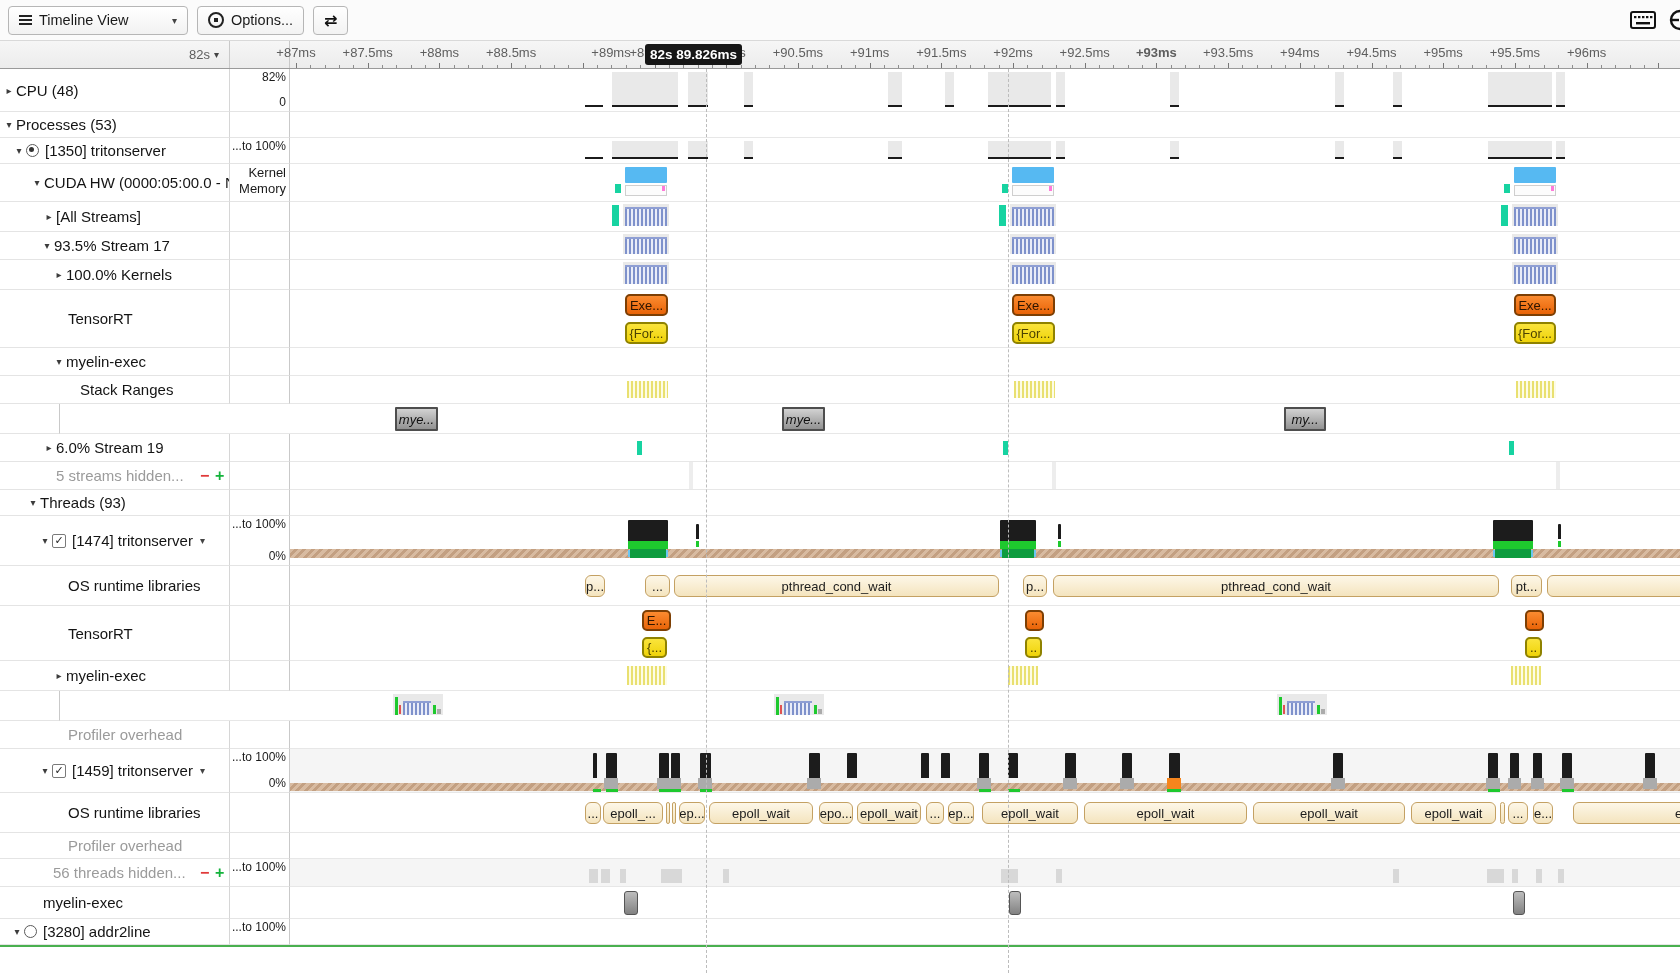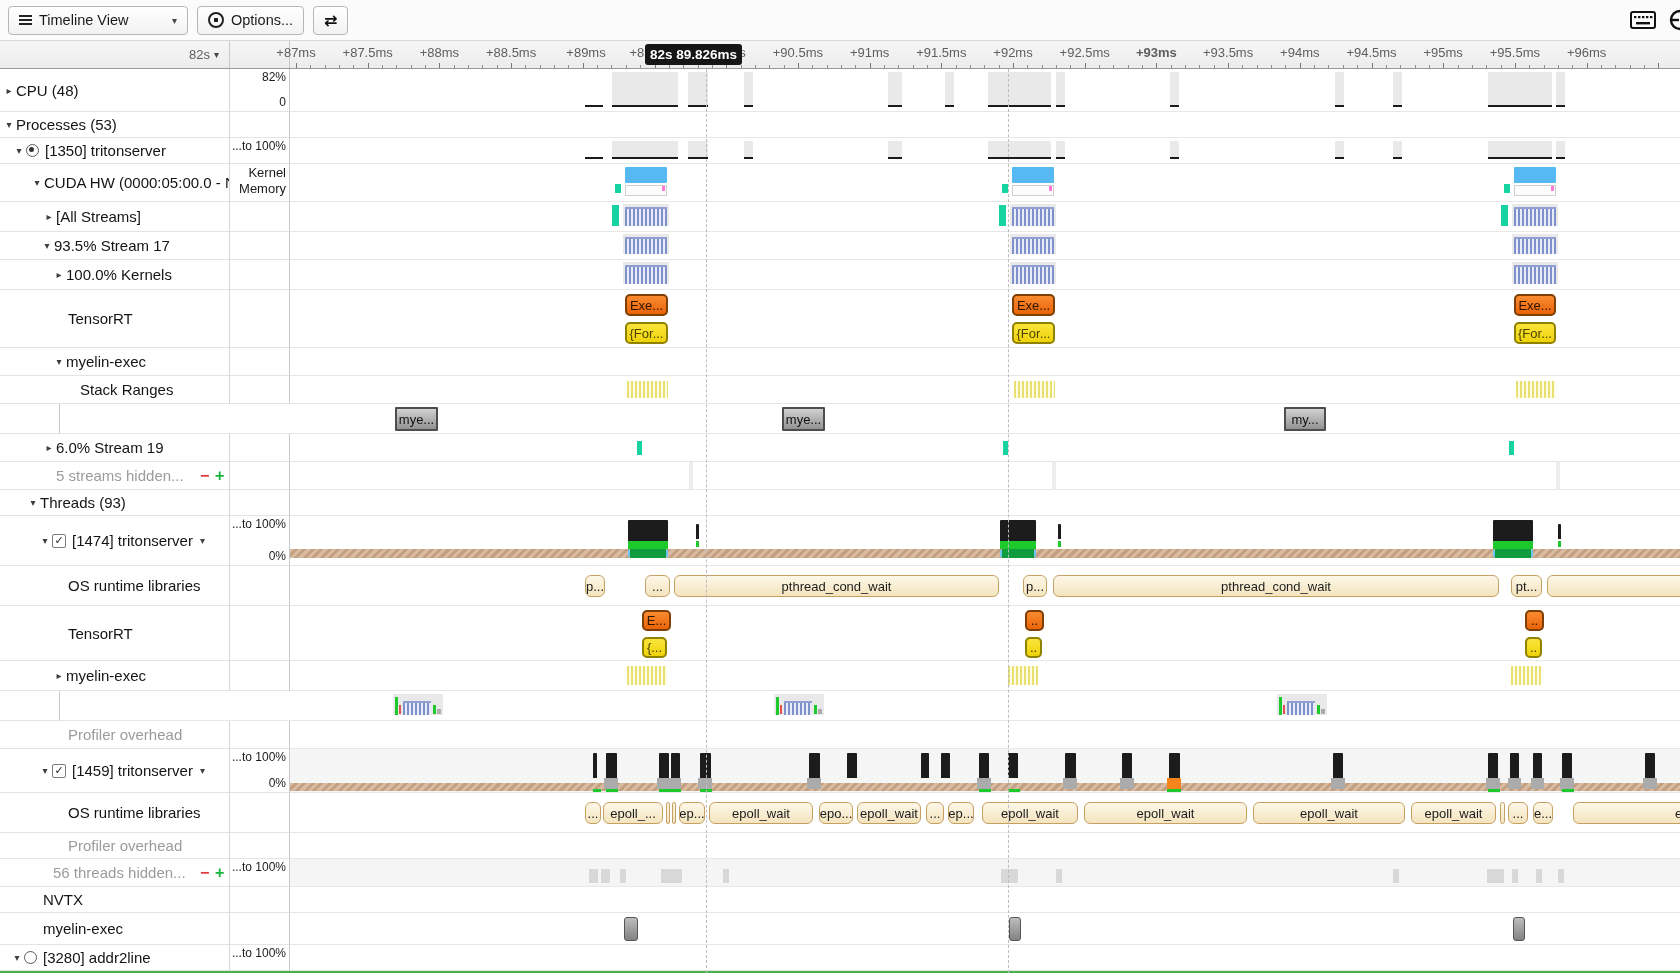--- a/index.html
+++ b/index.html
@@ -51,21 +51,21 @@
   .sky{background:#56b9f2;border-radius:1px;}
   .memrect{background:#fcfcfc;border:1px solid #cfcfcf;}
   .pink{background:#ff7ad9;}
   .teal{background:#17d3a1;}
   .backdrop{background:#e9e9e9;}
   .comb-blue{background:repeating-linear-gradient(90deg,#7e91cb 0 2px,#e9ecf8 2px 4px);border-top:2px solid #8f9fd4;}
   .comb-yellow{background:repeating-linear-gradient(90deg,#e9e070 0 2px,#fdfce6 2px 4px);}
   .lbl{display:flex;align-items:center;justify-content:center;overflow:hidden;white-space:nowrap;font-size:13px;}
   .lbl.orange{background:linear-gradient(#fb8b30,#e96408);border:2px solid #7d3f04;border-radius:5px;color:#2d1500;}
   .lbl.yellow{background:linear-gradient(#fae43c,#efd309);border:2px solid #8f8200;border-radius:5px;color:#4c4300;}
-  .lbl.gray{background:linear-gradient(#d2d2d2,#929292);border:2px solid #4e4e4e;border-radius:1px;color:#101010;}
+  .lbl.gray{background:linear-gradient(#d2d2d2,#929292);border:2px solid #4e4e4e;border-radius:1px;color:#101010;font-style:italic;}
   .lbl.beige{background:linear-gradient(#fdf7e8,#f4e4be);border:1px solid #c4a163;border-radius:6px;color:#1c1c1c;}
   .hatch{background:repeating-linear-gradient(135deg,#d8bba1 0 3px,#c3a082 3px 6px);}
   .spike{background:#1c1c1c;border-radius:1px 1px 0 0;}
   .sq{background:#ababab;}
   .sq.orange{background:#f5851d;}
   .bgreen{background:#1ec92e;}
   .dgreen{background:#0e9c3f;}
   .skyside{background:#6cc6f1;}
   .gbar{background:#d8d8d8;}
   .gchip{background:linear-gradient(#bdbdbd,#828282);border:1.5px solid #555;border-radius:3px;}
@@ -111,21 +111,21 @@
     <span>82s</span>
     <span class="caret">▾</span>
   </div>
   <div class="ruler-col2"></div>
   <div id="rulerTrack" style="position:absolute;left:0;top:0;right:0;bottom:0;overflow:hidden;">
     <div class="chip">82s 89.826ms</div>
   <span class="rlab" style="left: 296px;">+87ms</span>
       <span class="rlab" style="left: 367.7px;">+87.5ms</span>
       <span class="rlab" style="left: 439.4px;">+88ms</span>
       <span class="rlab" style="left: 511.1px;">+88.5ms</span>
-      <span class="rlab" style="left: 586px;">+89ms</span>
+      <span class="rlab" style="left: 611px;">+89ms</span>
       <span class="rlab" style="left: 654.5px;">+89.5ms</span>
       <span class="rlab" style="left: 726.2px;">+90ms</span>
       <span class="rlab" style="left: 797.9px;">+90.5ms</span>
       <span class="rlab" style="left: 869.6px;">+91ms</span>
       <span class="rlab" style="left: 941.3px;">+91.5ms</span>
       <span class="rlab" style="left: 1013px;">+92ms</span>
       <span class="rlab" style="left: 1084.7px;">+92.5ms</span>
       <span class="rlab" style="left: 1156.4px; font-weight: bold;">+93ms</span>
       <span class="rlab" style="left: 1228.1px;">+93.5ms</span>
       <span class="rlab" style="left: 1299.8px;">+94ms</span>
@@ -708,29 +708,20 @@
         <div class="abs gbar" style="left: 433px; top: 10px; width: 6px; height: 14px;"></div>
         <div class="abs gbar" style="left: 711px; top: 10px; width: 17px; height: 14px;"></div>
         <div class="abs gbar" style="left: 766px; top: 10px; width: 6px; height: 14px;"></div>
         <div class="abs gbar" style="left: 1103px; top: 10px; width: 6px; height: 14px;"></div>
         <div class="abs gbar" style="left: 1197px; top: 10px; width: 17px; height: 14px;"></div>
         <div class="abs gbar" style="left: 1222px; top: 10px; width: 6px; height: 14px;"></div>
         <div class="abs gbar" style="left: 1246px; top: 10px; width: 6px; height: 14px;"></div>
         <div class="abs gbar" style="left: 1268px; top: 10px; width: 6px; height: 14px;"></div>
       </div>
     </div>
-    <div class="row" data-row="nvtx" style="height: 26px;">
-      <div class="cell-label">
-        <span style="flex: 0 0 29px;"></span>
-        <div class="arrow"></div>
-        <span>NVTX</span>
-      </div>
-      <div class="cell-scale"></div>
-      <div class="track"></div>
-    </div>
     <div class="row" data-row="myelin_nvtx" style="height: 32px;">
       <div class="cell-label">
         <span style="flex: 0 0 29px;"></span>
         <div class="arrow"></div>
         <span>myelin-exec</span>
       </div>
       <div class="cell-scale"></div>
       <div class="track">
         <div class="abs gchip" style="left: 334px; top: 4px; width: 14px; height: 24px;"></div>
         <div class="abs gchip" style="left: 719px; top: 4px; width: 12px; height: 24px;"></div>

